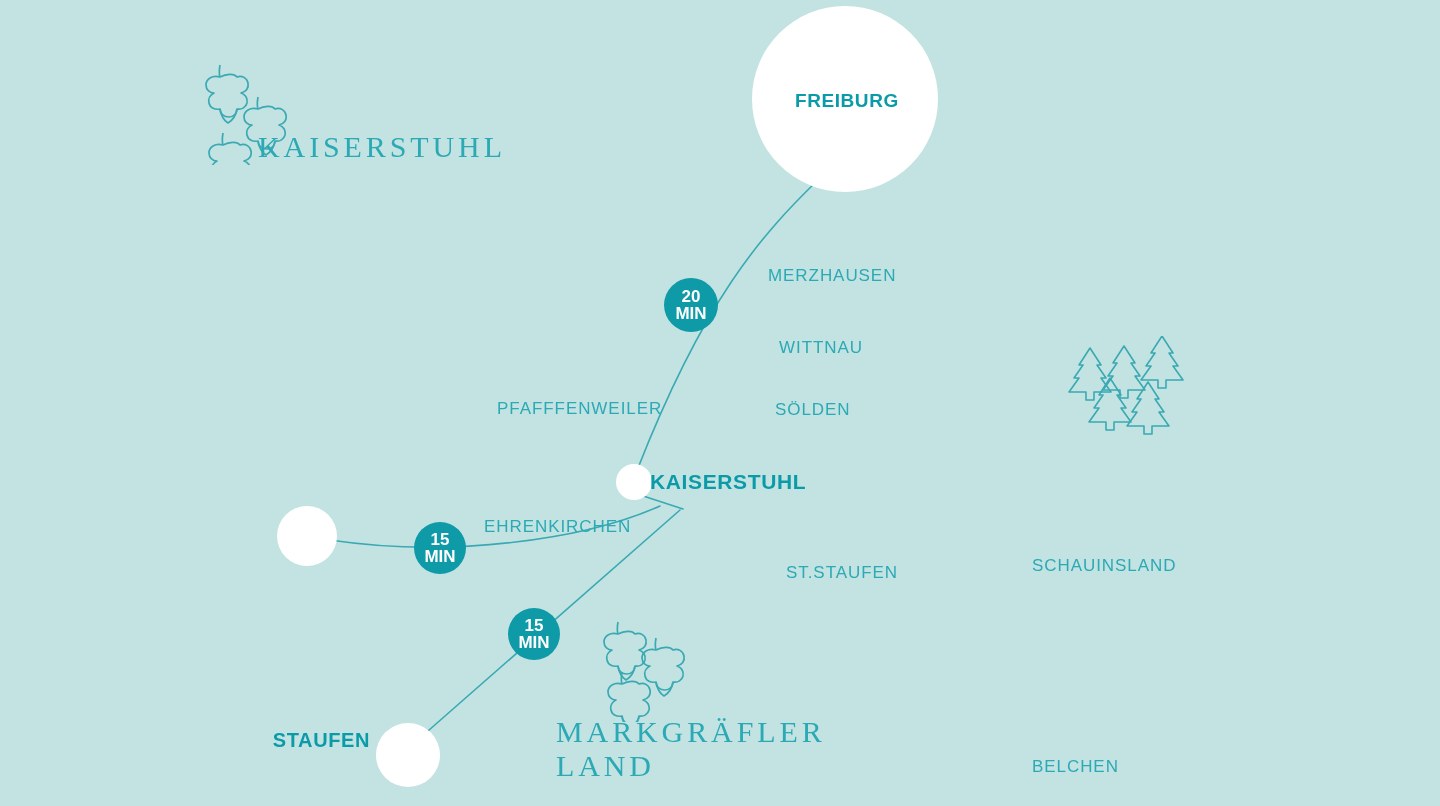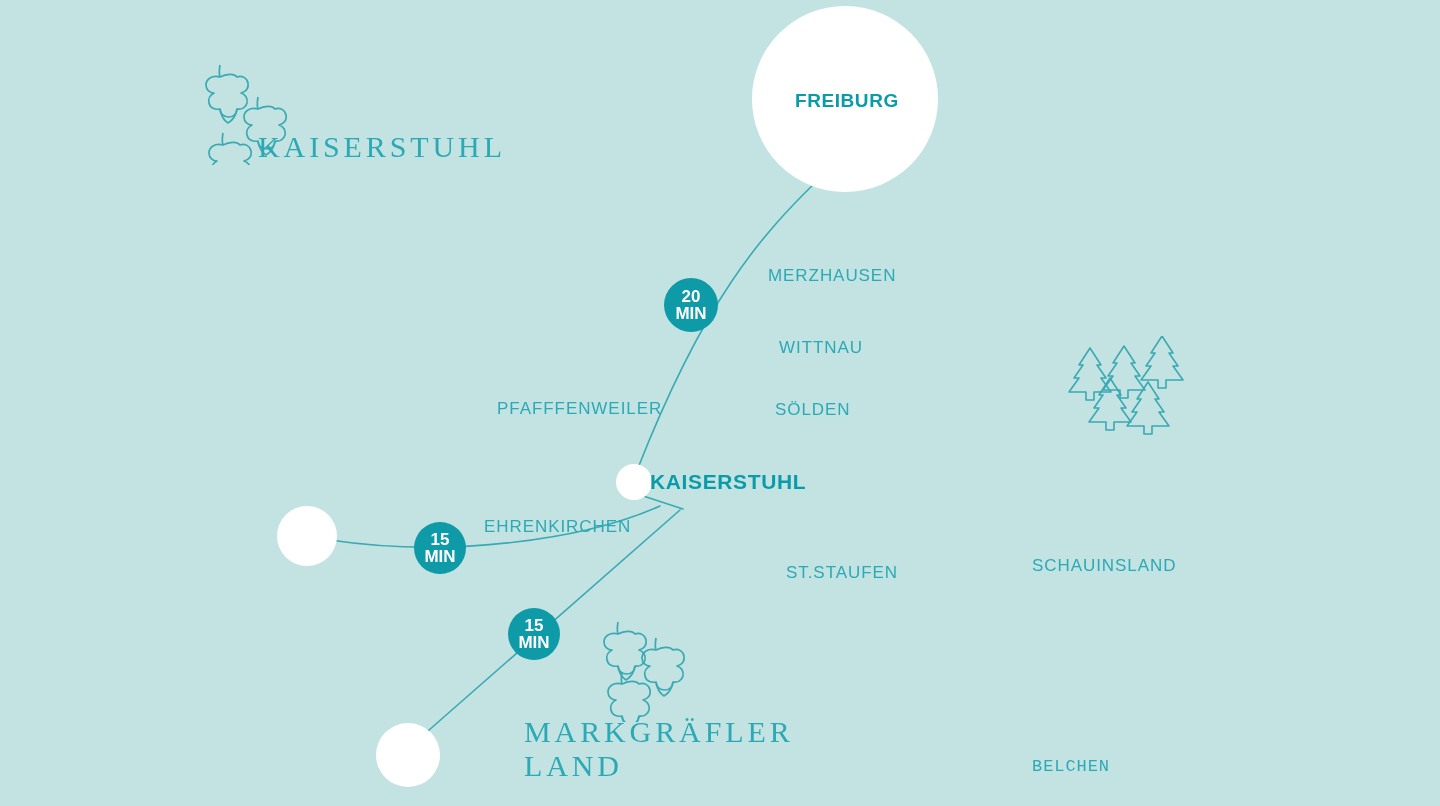--- a/index.html
+++ b/index.html
@@ -175,39 +175,40 @@
       <g transform="translate(26,42)">
         <path d="M22 0 L33 17 L29 17 L38 30 L33 30 L43 44 L26 44 L26 52 L18 52 L18 44 L1 44 L11 30 L6 30 L15 17 L11 17 Z"></path>
       </g>
       <g transform="translate(64,46)">
         <path d="M22 0 L33 17 L29 17 L38 30 L33 30 L43 44 L26 44 L26 52 L18 52 L18 44 L1 44 L11 30 L6 30 L15 17 L11 17 Z"></path>
       </g>
     </svg>
   </div>
 
   <div class="region-label" style="left:258px; top:130px;">KAISERSTUHL</div>
-  <div class="region-label" style="left:524px; top:715px;">MARKGRÄFLER
+  <div class="region-label" style="left:556px; top:715px;">MARKGRÄFLER
 LAND</div>
 
   <div class="village-label" style="left:768px; top:266px;">MERZHAUSEN</div>
   <div class="village-label" style="left:779px; top:338px;">WITTNAU</div>
   <div class="village-label" style="left:481px; top:399px;margin-left:16px;">PFAFFFENWEILER</div>
   <div class="village-label" style="left:775px; top:400px;">SÖLDEN</div>
   <div class="village-label" style="left:484px; top:505px;margin-top:12px;">EHRENKIRCHEN</div>
   <div class="village-label" style="left:1032px; top:524px;margin-top:32px;">SCHAUINSLAND</div>
   <div class="village-label" style="left:786px; top:563px;">ST.STAUFEN</div>
-  <div class="village-label" style="left:1032px; top:757px;font-family:Liberation Mono, monospace;">BELCHEN</div>
+  <div class="village-label" style="left:1032px; top:757px;">BELCHEN</div>
 
   <div class="city-node" style="left:752px; top:6px; width:186px; height:186px;"></div>
   <div class="city-node" style="left:616px; top:464px; width:36px; height:36px;"></div>
   <div class="city-node" style="left:277px; top:506px; width:60px; height:60px;"></div>
   <div class="city-node" style="left:376px; top:723px; width:64px; height:64px;"></div>
 
   <div class="city-label lbl-center" style="left:795px; top:90px; width:100px; font-size:19px;">FREIBURG</div>
   <div class="city-label lbl-left" style="left:650px; top:470px; width:220px; font-size:21px;">KAISERSTUHL</div>
+  <div class="city-label lbl-right" style="left:160px; top:729px; width:210px; font-size:20px;">STAUFEN</div>
 
   <div class="time-badge" style="left:664px; top:278px; width:54px; height:54px;">
     <span class="badge-num">20</span>
     <span class="badge-unit">MIN</span>
   </div>
   <div class="time-badge" style="left:414px; top:522px; width:52px; height:52px;">
     <span class="badge-num">15</span>
     <span class="badge-unit">MIN</span>
   </div>
   <div class="time-badge" style="left:508px; top:608px; width:52px; height:52px;">

